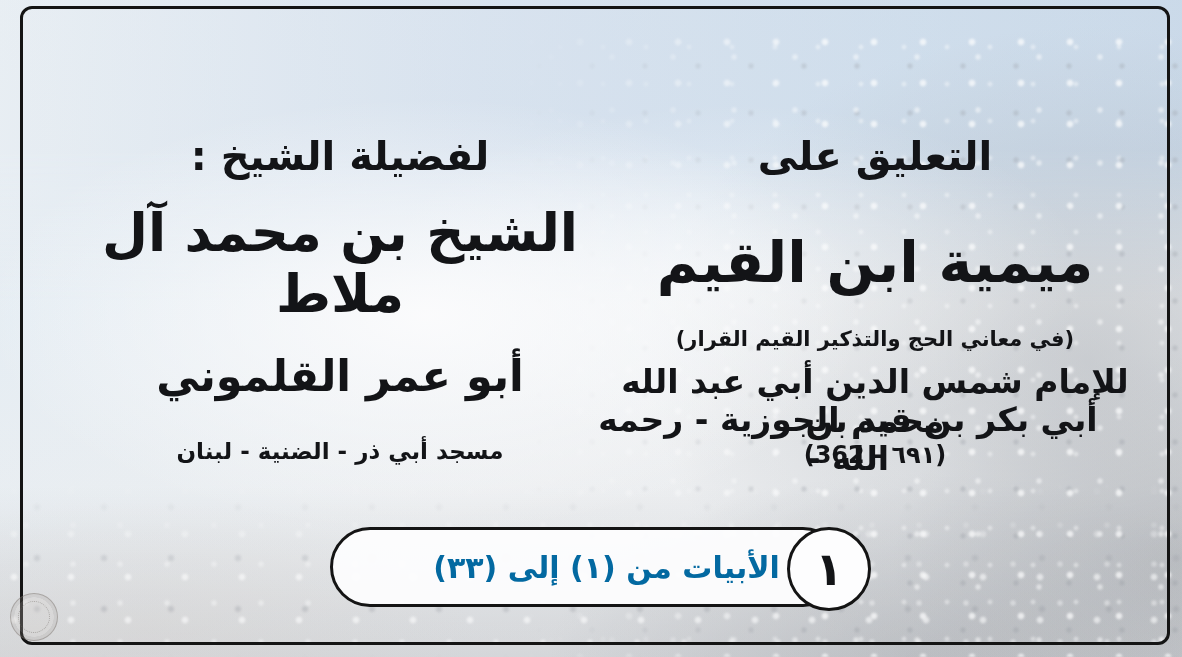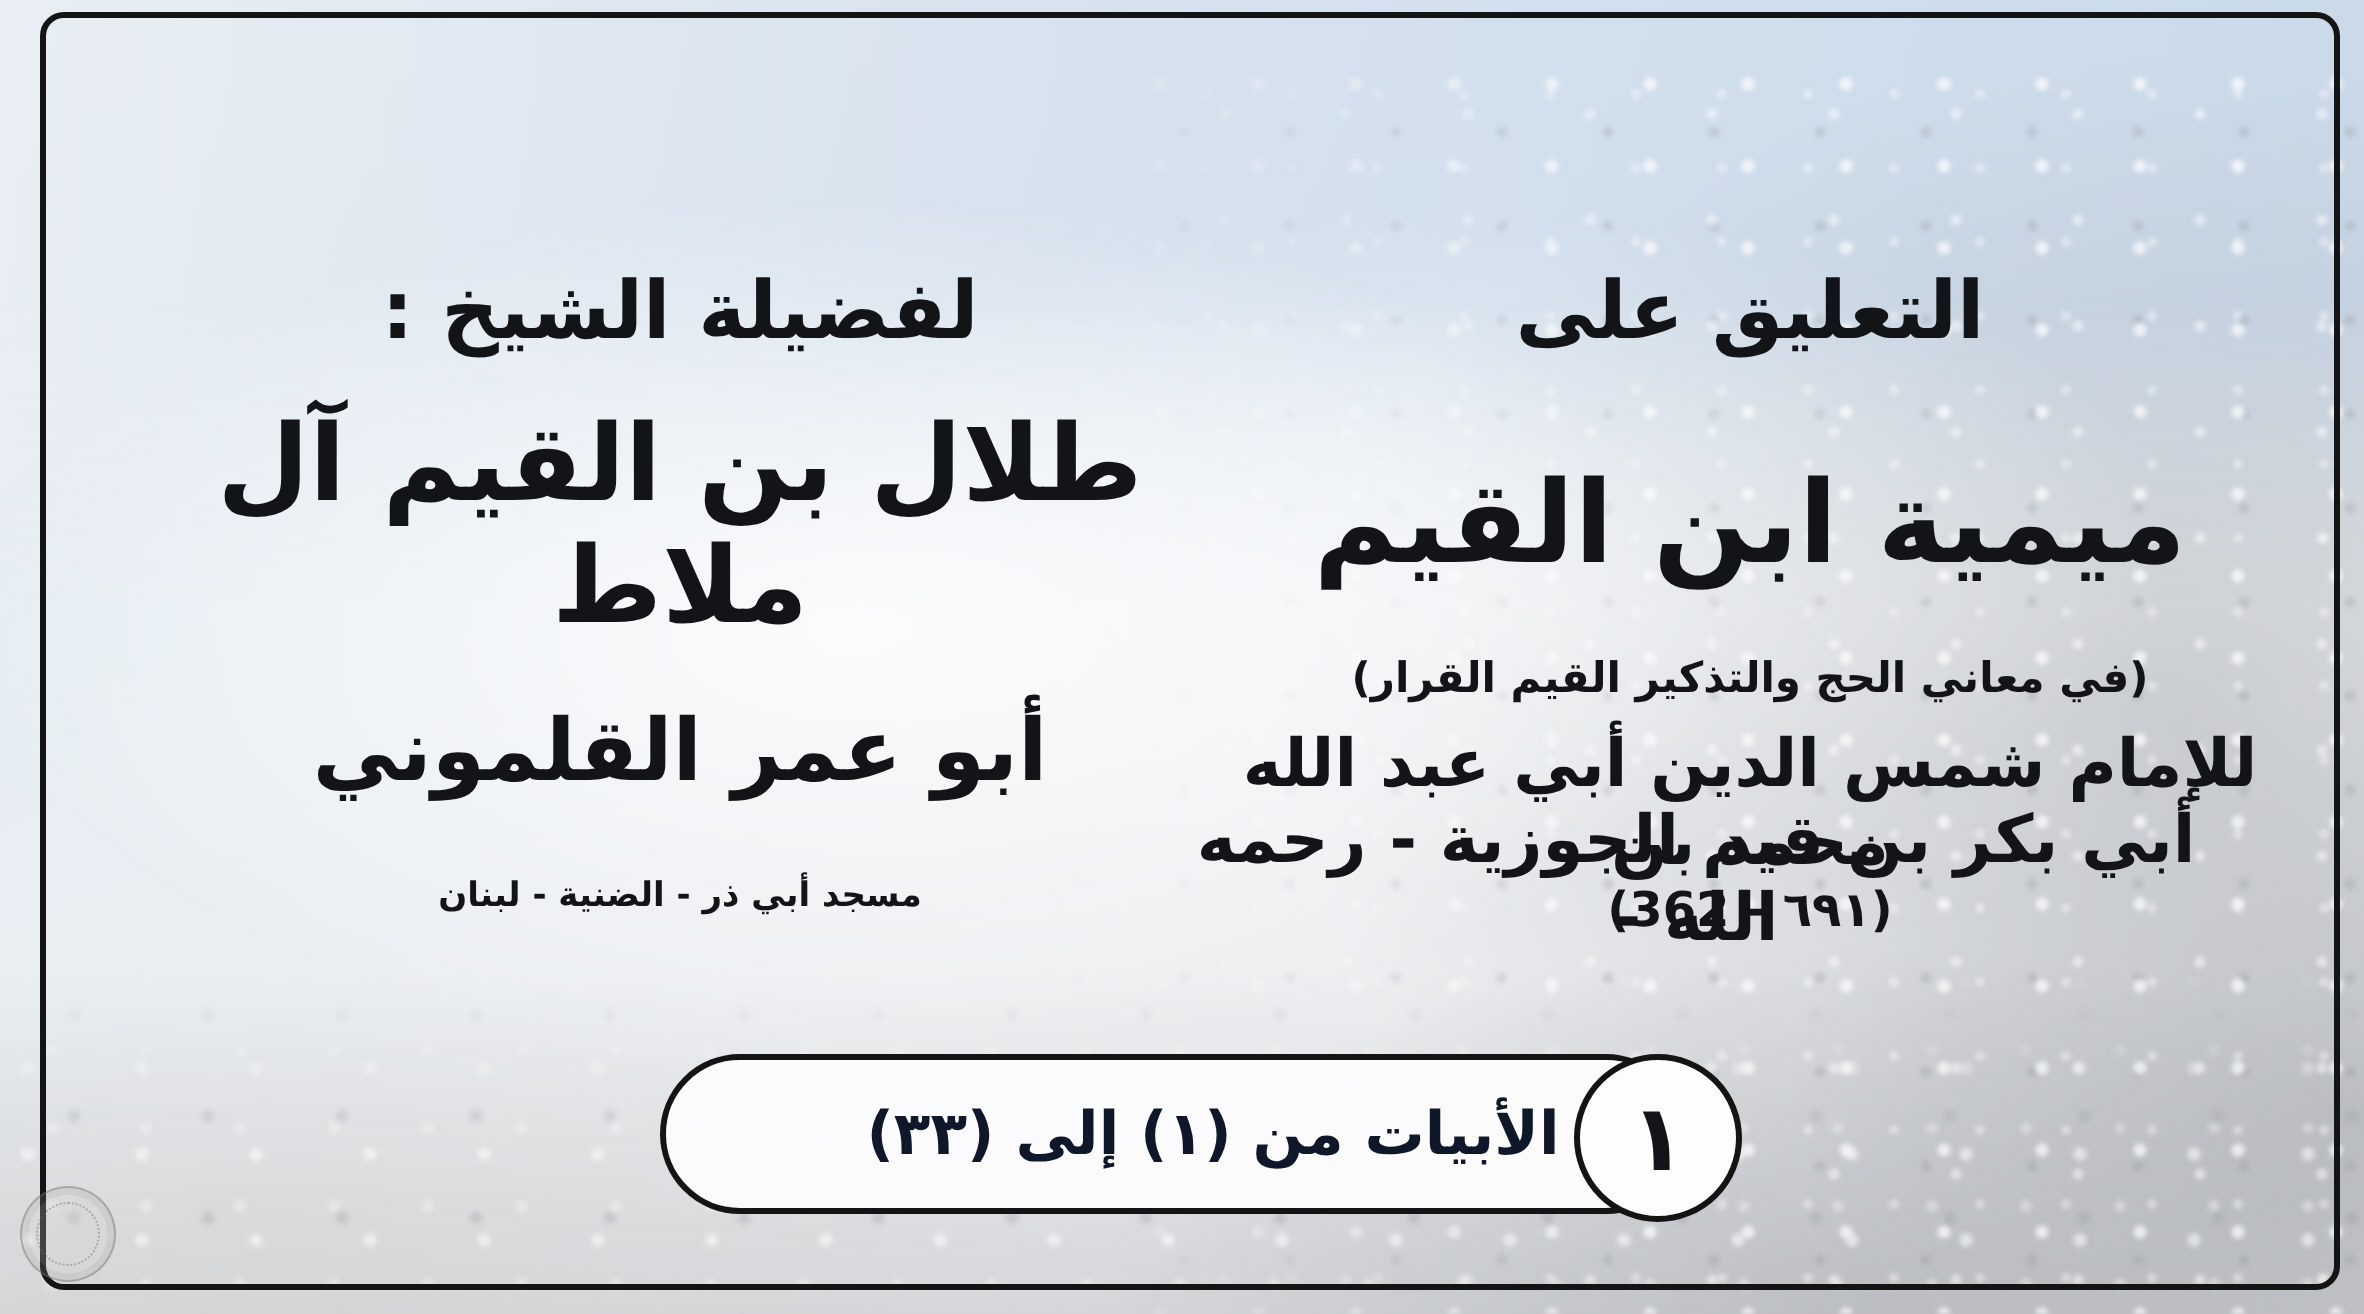--- a/index.html
+++ b/index.html
@@ -65,27 +65,27 @@
   .seal::after{
     content:"";position:absolute;left:7px;top:7px;right:7px;bottom:7px;border-radius:50%;
     border:1px dotted rgba(118,112,106,.6);
   }
   .ar{direction:rtl;text-align:center;color:#131417;position:absolute;}
   .hdr{font-size:40px;font-weight:700;letter-spacing:0;}
   .calli{font-weight:700;display:flex;align-items:center;justify-content:center;}
   .sub{font-size:21px;font-weight:700;}
   .author{font-size:33px;font-weight:700;}
   .dates{font-size:24px;font-weight:700;}
-  .loc{font-size:17px;font-weight:700;}
+  .loc{font-size:23px;font-weight:700;}
   .pill{
     position:absolute;left:330px;top:527px;width:513px;height:80px;
     background:rgba(252,252,253,.97);border:3px solid #141414;border-radius:42px;
     display:flex;align-items:center;justify-content:center;box-sizing:border-box;
   }
-  .pill span{direction:rtl;font-size:30px;font-weight:700;color:#0f172a;padding-left:40px;}
+  .pill span{direction:rtl;font-size:30px;font-weight:700;color:#0369a1;padding-left:40px;}
   .badge{
     position:absolute;left:787px;top:527px;width:84px;height:84px;border-radius:50%;
     background:#fdfdfe;border:3px solid #141414;box-sizing:border-box;
     display:flex;align-items:center;justify-content:center;
   }
   .badge span{font-size:46px;font-weight:700;color:#131417;line-height:1;}
 </style>
 </head>
 <body>
 
@@ -104,21 +104,21 @@
     <div class="ar hdr" style="left:640px;top:133px;width:470px;text-align:center;">التعليق على</div>
     <div class="ar calli" style="left:630px;top:198px;width:490px;height:128px;font-size:57px;">ميمية ابن القيم</div>
     <div class="ar sub" style="left:630px;top:327px;width:490px;">(في معاني الحج والتذكير القيم القرار)</div>
     <div class="ar author" style="left:615px;top:362px;width:520px;">للإمام شمس الدين أبي عبد الله محمد بن</div>
     <div class="ar author" style="left:588px;top:400px;width:520px;">أبي بكر بن قيم الجوزية - رحمه الله -</div>
     <div class="ar dates" style="left:630px;top:441px;width:490px;">(٦٩١ - 362)</div>
   </section>
 
   <section>
     <div class="ar hdr" style="left:90px;top:133px;width:500px;">لفضيلة الشيخ :</div>
-    <div class="ar calli" style="left:65px;top:200px;width:550px;height:125px;font-size:53px;">طلال بن القيم آل ملاط</div>
+    <div class="ar calli" style="left:65px;top:200px;width:550px;height:125px;font-size:53px;">الشيخ بن محمد آل ملاط</div>
     <div class="ar calli" style="left:90px;top:330px;width:500px;height:92px;font-size:43px;">أبو عمر القلموني</div>
     <div class="ar loc" style="left:90px;top:438px;width:500px;">مسجد أبي ذر - الضنية - لبنان</div>
   </section>
 
   <div class="pill">
     <span>الأبيات من (١) إلى (٣٣)</span>
   </div>
   <div class="badge">
     <span>١</span>
   </div>

